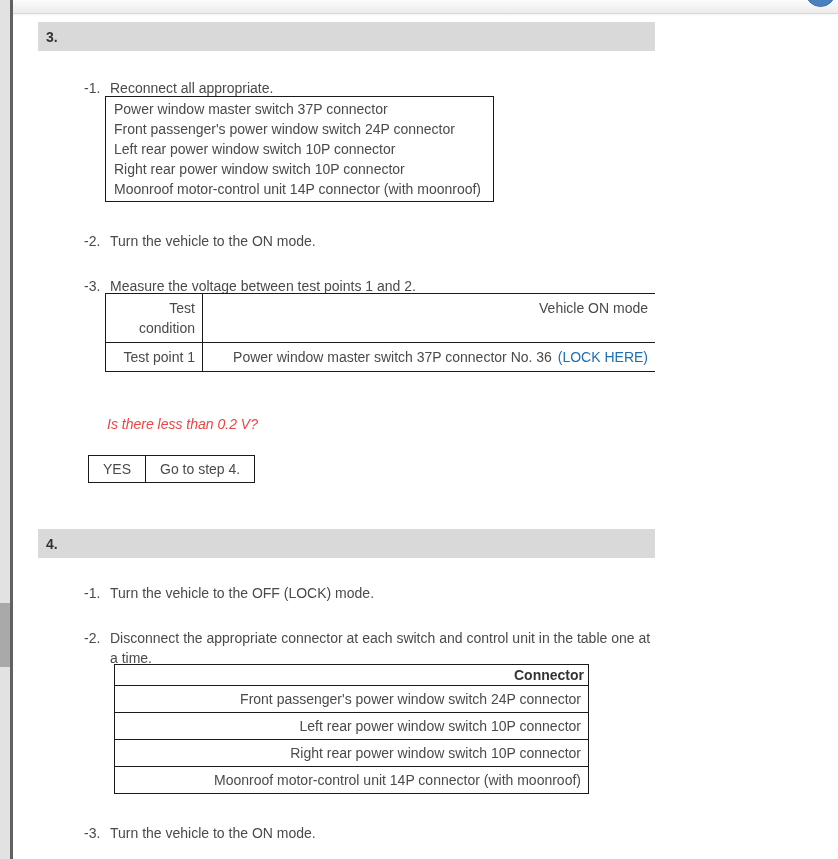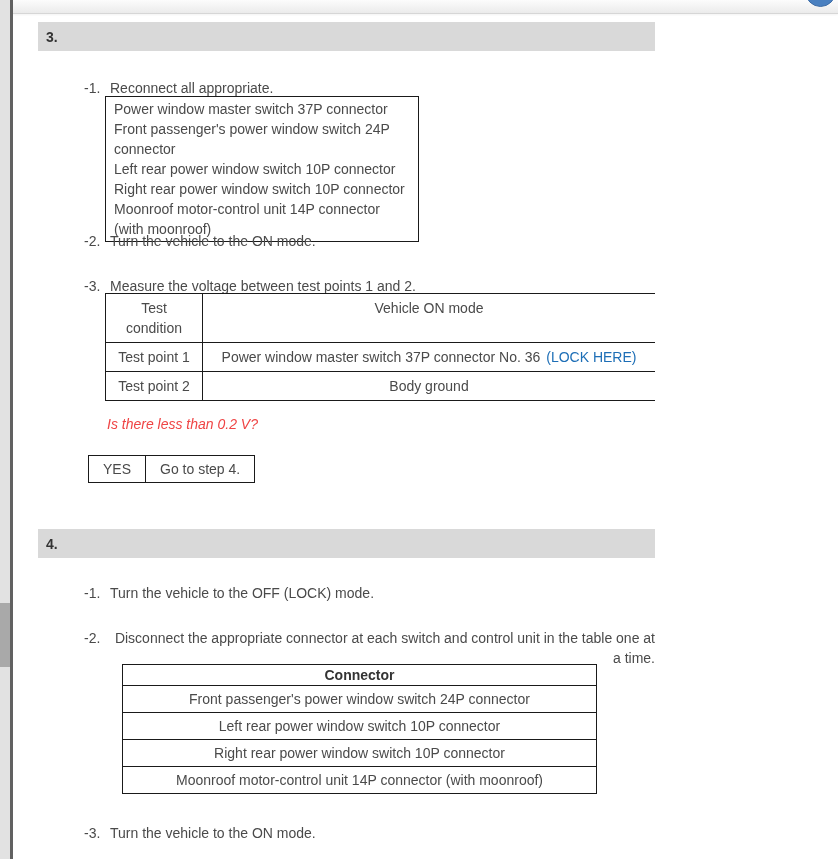--- a/index.html
+++ b/index.html
@@ -56,28 +56,28 @@
   
   .substep {
     position: absolute; left: 84px; display: flex;
     color: #4a4a4a; line-height: 20px;
   }
   .substep .sub-num { width: 26px; flex: 0 0 26px; }
   .substep .sub-text { max-width: 548px; }
 
   
   .list-box {
-    position: absolute; left: 105px; top: 96px; width: 314px;
+    position: absolute; left: 105px; top: 96px; width: 389px;
     border: 1px solid #1a1a1a;
     padding: 2px 8px;
     line-height: 20px; color: #4a4a4a;
   }
 
   table { border-collapse: collapse; color: #4a4a4a; font-size: 14px; }
-  td, th { border: 1px solid #1a1a1a; vertical-align: top; text-align: center; }
+  td, th { border: 1px solid #1a1a1a; vertical-align: top; text-align: right; }
 
   
   .test-table { position: absolute; left: 105px; top: 293px; width: 550px; }
   .test-table td { padding: 4px 7px; line-height: 20px; }
   .test-table td:last-child { border-right: none; }
   .test-table .col-label { width: 97px; }
   .test-table .row-tall td { height: 48px; }
   .test-table .row-std td { height: 27px; }
   a.inline-link { color: #1d6eb6; text-decoration: none; cursor: pointer; }
 
@@ -87,21 +87,21 @@
     font-style: italic; color: #ef4444;
   }
 
   
   .decision-table { position: absolute; left: 88px; top: 455px; }
   .decision-table td { padding: 3px 14px; line-height: 20px; height: 27px; }
   .decision-table .col-answer { width: 33px; }
   .decision-table .col-action { width: 87px; white-space: nowrap; }
 
   
-  .connector-table { position: absolute; left: 122px; top: 664px; width: 475px; }
+  .connector-table { position: absolute; left: 114px; top: 664px; width: 475px; }
   .connector-table th { font-weight: bold; color: #333333; padding: 0px 4px; height: 21px; line-height: 20px; }
   .connector-table td { padding: 3px 7px; height: 27px; line-height: 20px; }
 </style>
 </head>
 <body>
 
 <div class="page">
 
   <div class="scroll-track">
     <div class="scroll-thumb"></div>
@@ -143,24 +143,20 @@
       <td class="col-label">Test condition</td>
       <td>Vehicle ON mode</td>
     </tr>
     <tr class="row-std">
       <td class="col-label">Test point 1</td>
       <td>
         <span>Power window master switch 37P connector No. 36</span>
         <a class="inline-link" style="margin-left: 2px;">(LOCK HERE)</a>
       </td>
     </tr>
-    <tr class="row-std">
-      <td class="col-label">Test point 2</td>
-      <td>Body ground</td>
-    </tr>
   </tbody>
     </table>
 
   <div class="question">Is there less than 0.2 V?</div>
 
   <table class="decision-table">
     <tbody>
         <tr>
       <td class="col-answer">YES</td>
       <td class="col-action">Go to step 4.</td>
@@ -172,21 +168,21 @@
     <span class="step-num">4.</span>
   </div>
 
   <div class="substep" style="top:583px;">
     <span class="sub-num">-1.</span>
     <span class="sub-text">Turn the vehicle to the OFF (LOCK) mode.</span>
   </div>
 
   <div class="substep" style="top:628px;">
     <span class="sub-num">-2.</span>
-    <span class="sub-text" style="max-width:545px;text-align:right;">Disconnect the appropriate connector at each switch and control unit in the table one at a time.</span>
+    <span class="sub-text" style="max-width:545px;">Disconnect the appropriate connector at each switch and control unit in the table one at a time.</span>
   </div>
 
   <table class="connector-table">
     <tbody>
         <tr>
       <th>Connector</th>
     </tr>
     <tr>
       <td>Front passenger's power window switch 24P connector</td>
     </tr>

